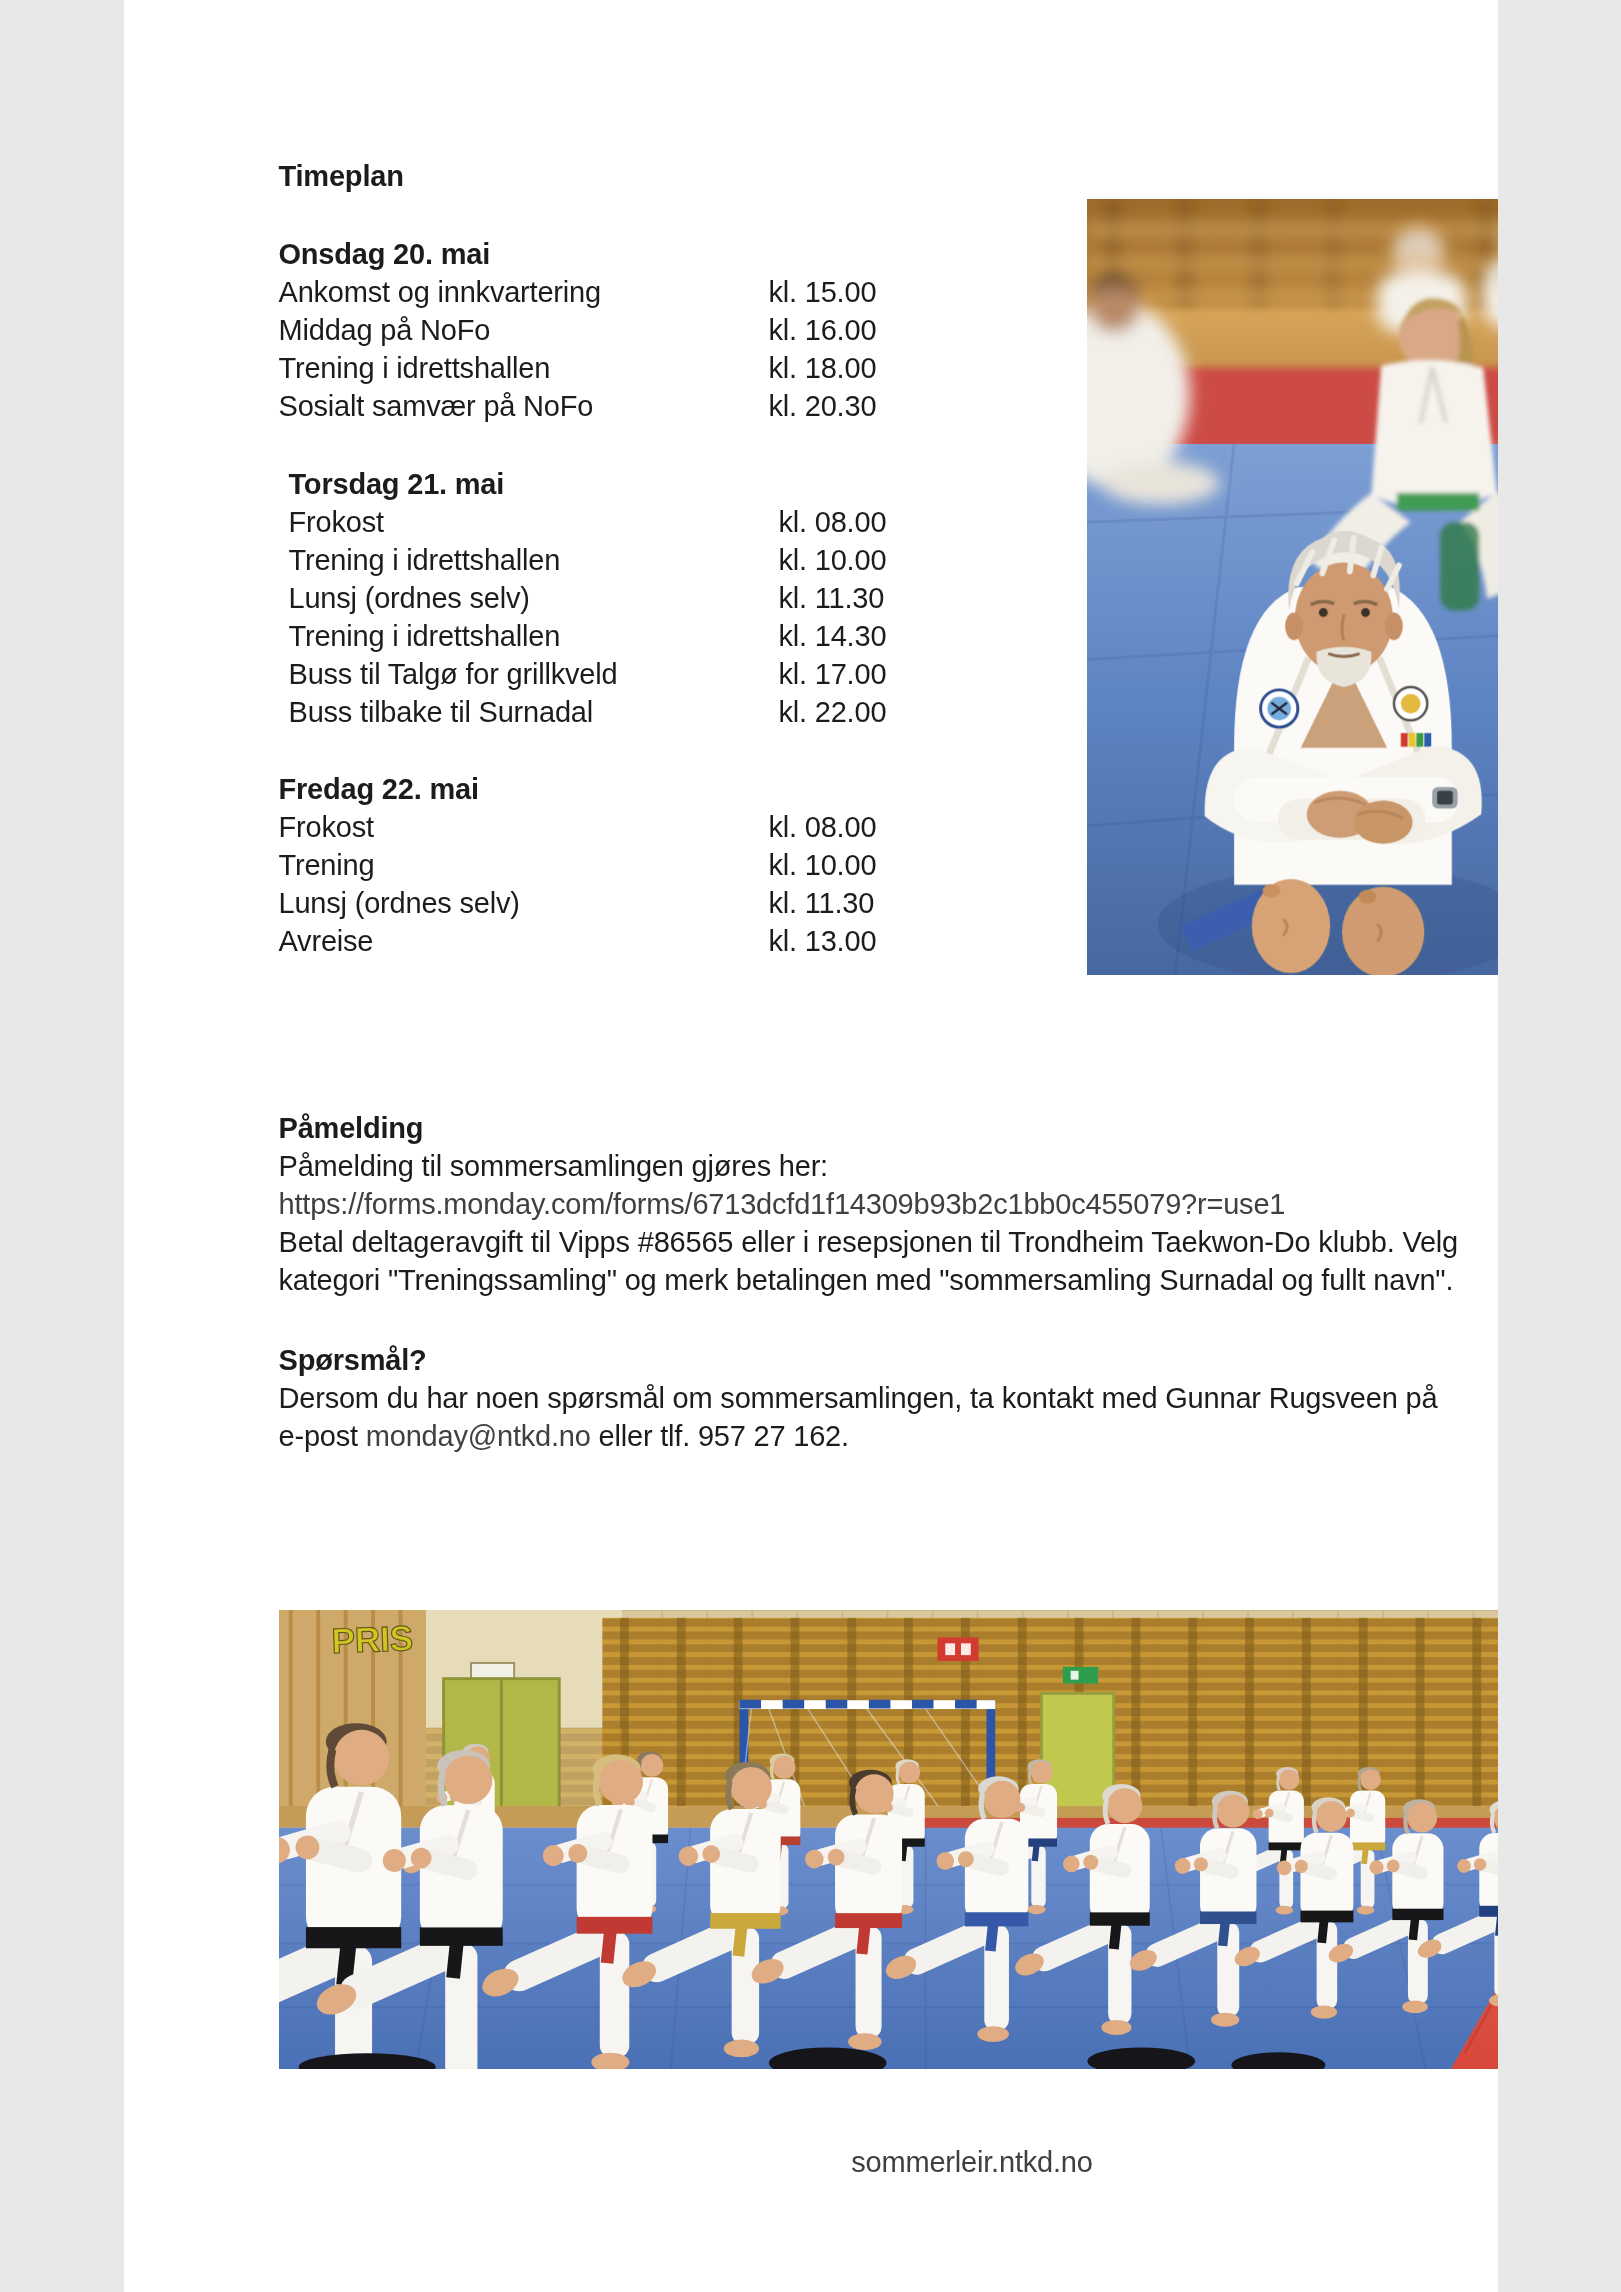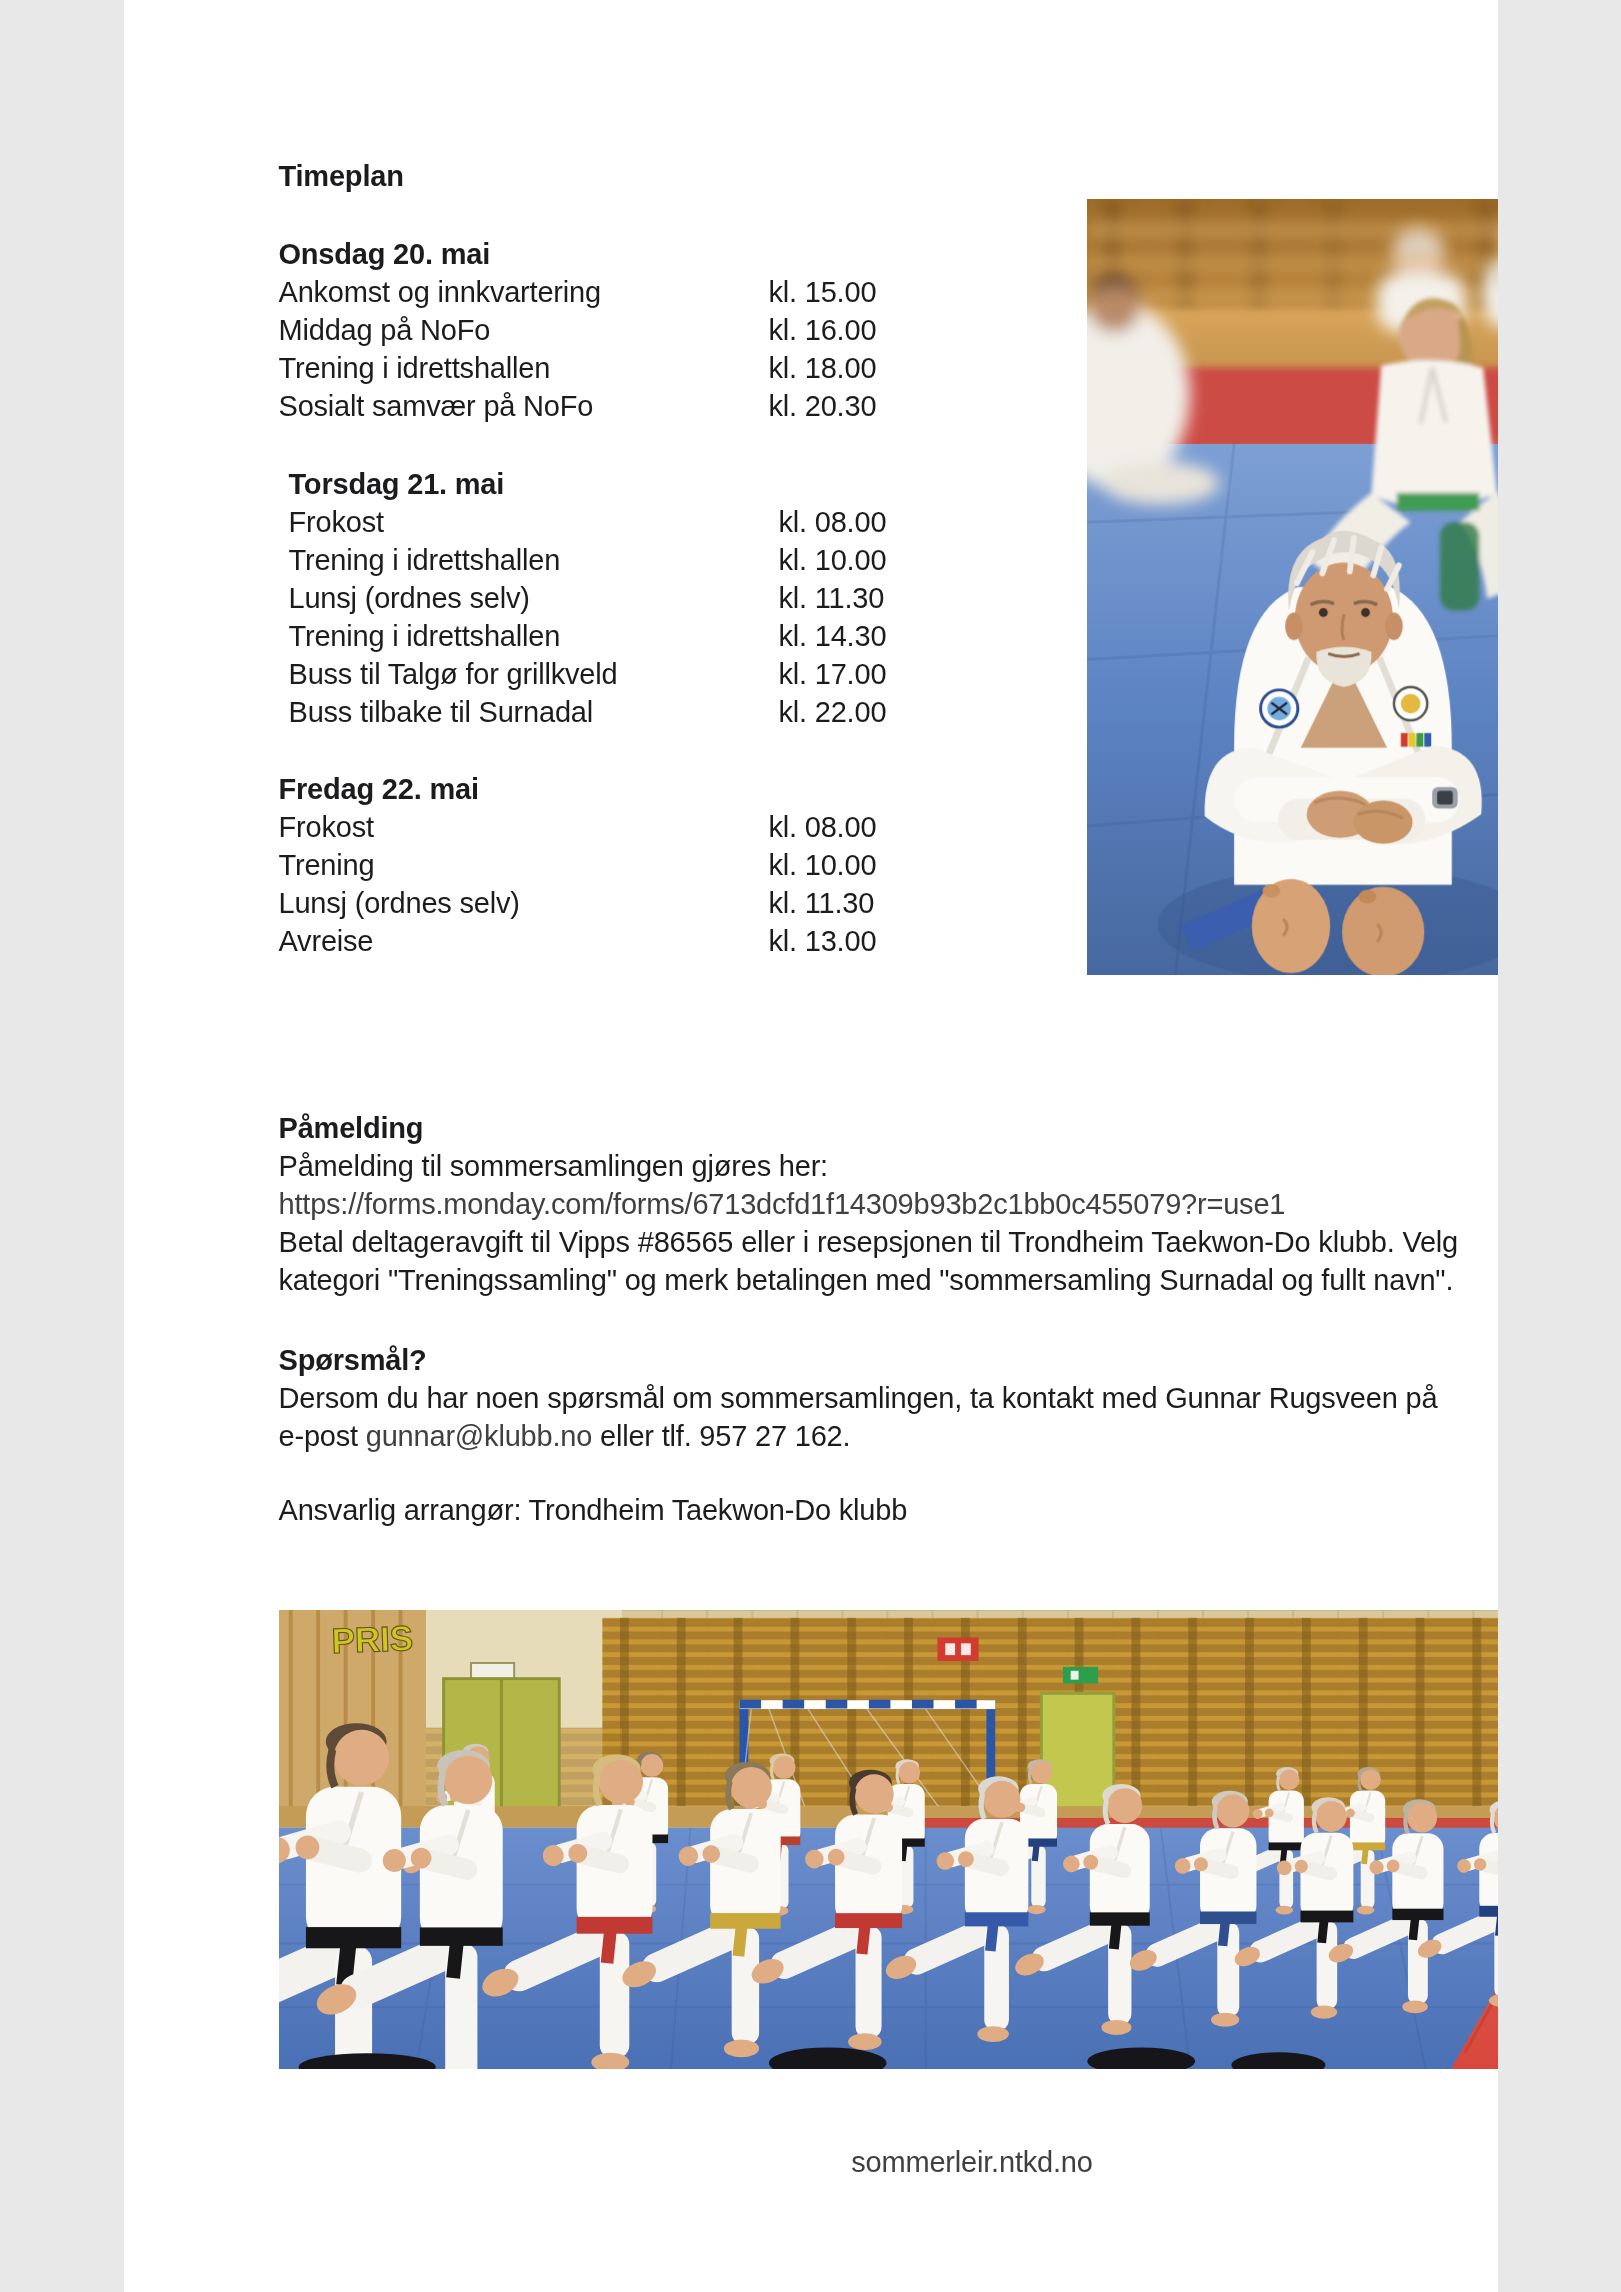--- a/index.html
+++ b/index.html
@@ -234,25 +234,24 @@
       <a class="link">https://forms.monday.com/forms/6713dcfd1f14309b93b2c1bb0c455079?r=use1</a>
     </div>
     <div class="nowrap">Betal deltageravgift til Vipps #86565 eller i resepsjonen til Trondheim Taekwon-Do klubb. Velg</div>
     <div class="nowrap">kategori "Treningssamling" og merk betalingen med "sommersamling Surnadal og fullt navn".</div>
   </section>
 
   <section class="abs" style="left:155px;top:1341px;width:1372px;">
     <div class="bold">Spørsmål?</div>
     <div class="nowrap">Dersom du har noen spørsmål om sommersamlingen, ta kontakt med Gunnar Rugsveen på</div>
     <div class="nowrap">
-      <span>e-post </span><a class="link">gunnar@klubb.no</a><span> eller tlf. 957 27 162.</span>
-    </div>
-  </section>
-
-  <div class="abs nowrap" style="left:155px;top:1491px;">Ansvarlig arrangør: Trondheim Taekwon-Do klubb</div>
+      <span>e-post </span><a class="link">monday@ntkd.no</a><span> eller tlf. 957 27 162.</span>
+    </div>
+  </section>
+
 
   <div class="photo" style="left:155px;top:1610px;width:1311px;height:459px;">
     <svg viewBox="0 0 1338 468" preserveAspectRatio="none" style="font-size:30px">
       <defs>
         <linearGradient id="matBlue2" x1="0" y1="0" x2="0" y2="1">
           <stop offset="0" stop-color="#6b8ecd"></stop>
             <stop offset="1" stop-color="#4a70b5"></stop>
         </linearGradient>
         <linearGradient id="matRed2" x1="0" y1="0" x2="0" y2="1">
           <stop offset="0" stop-color="#e25a4b"></stop>

